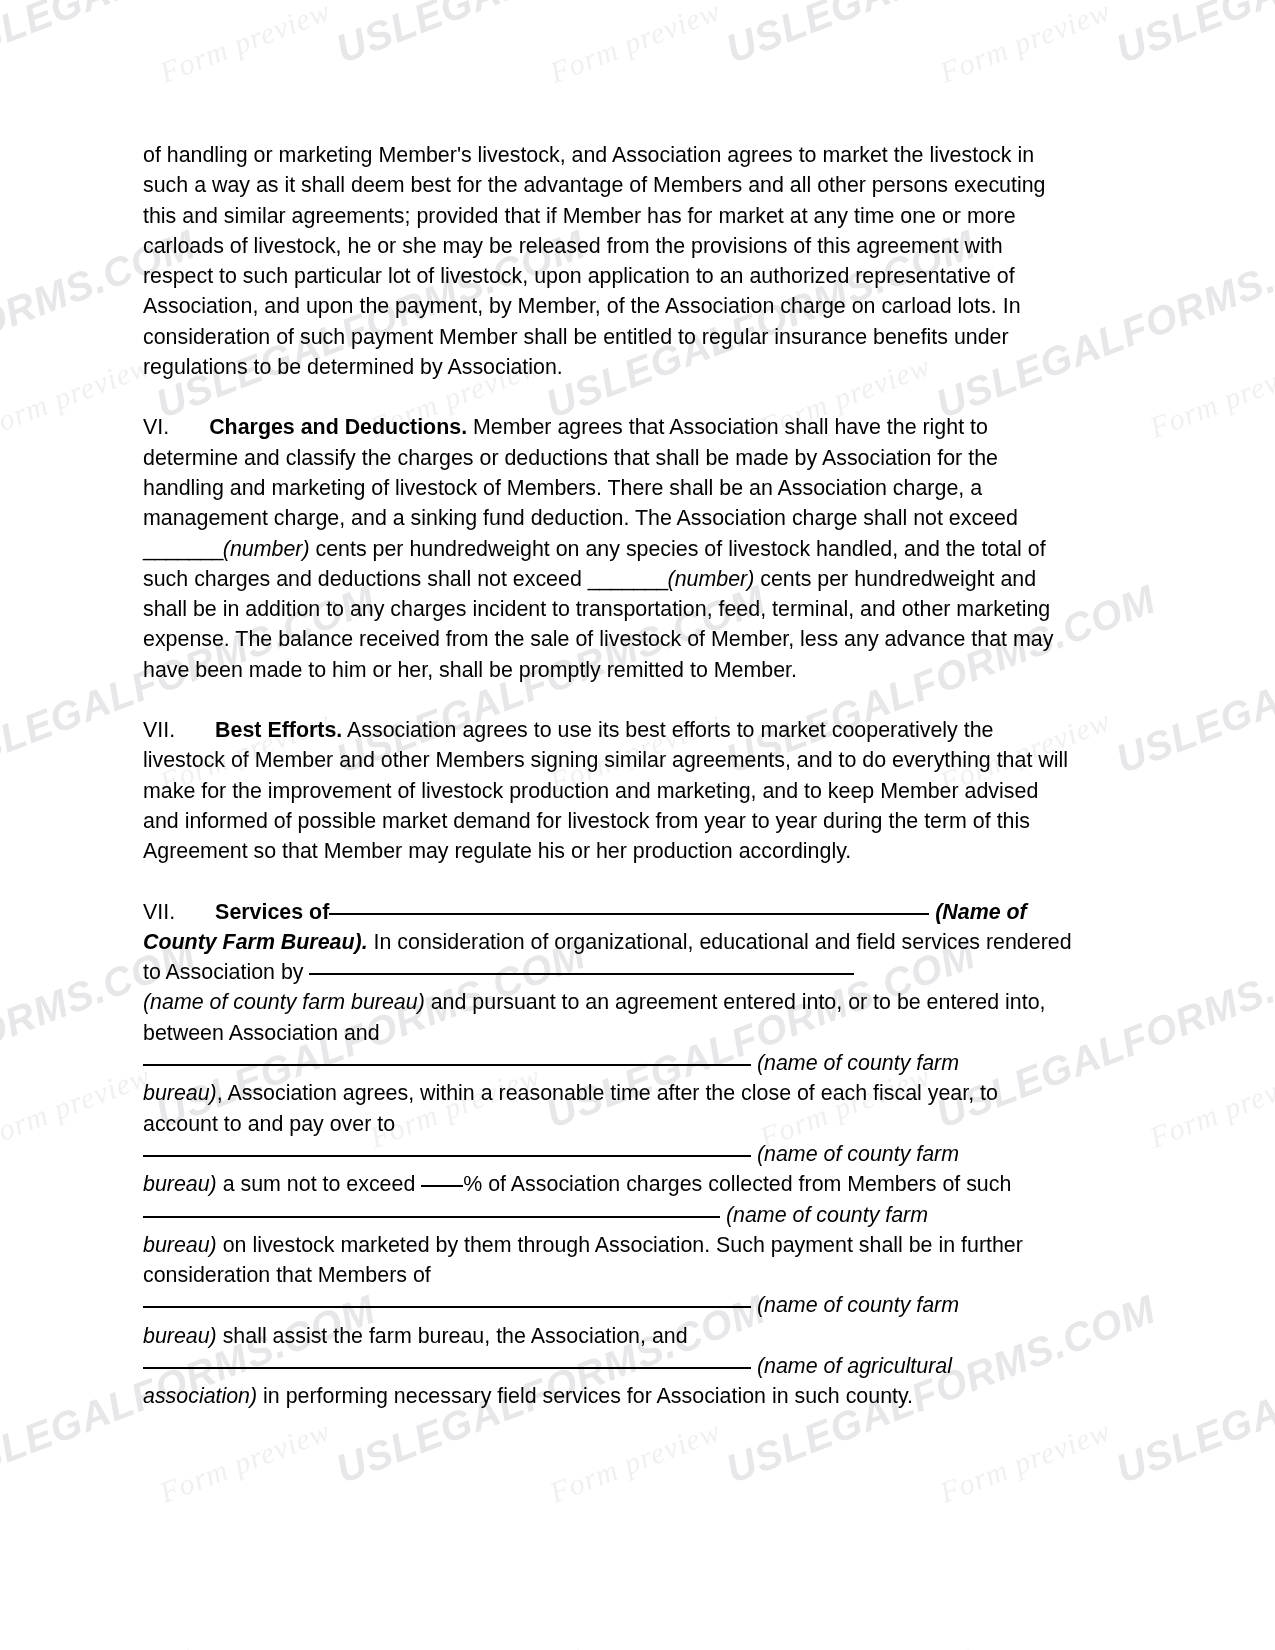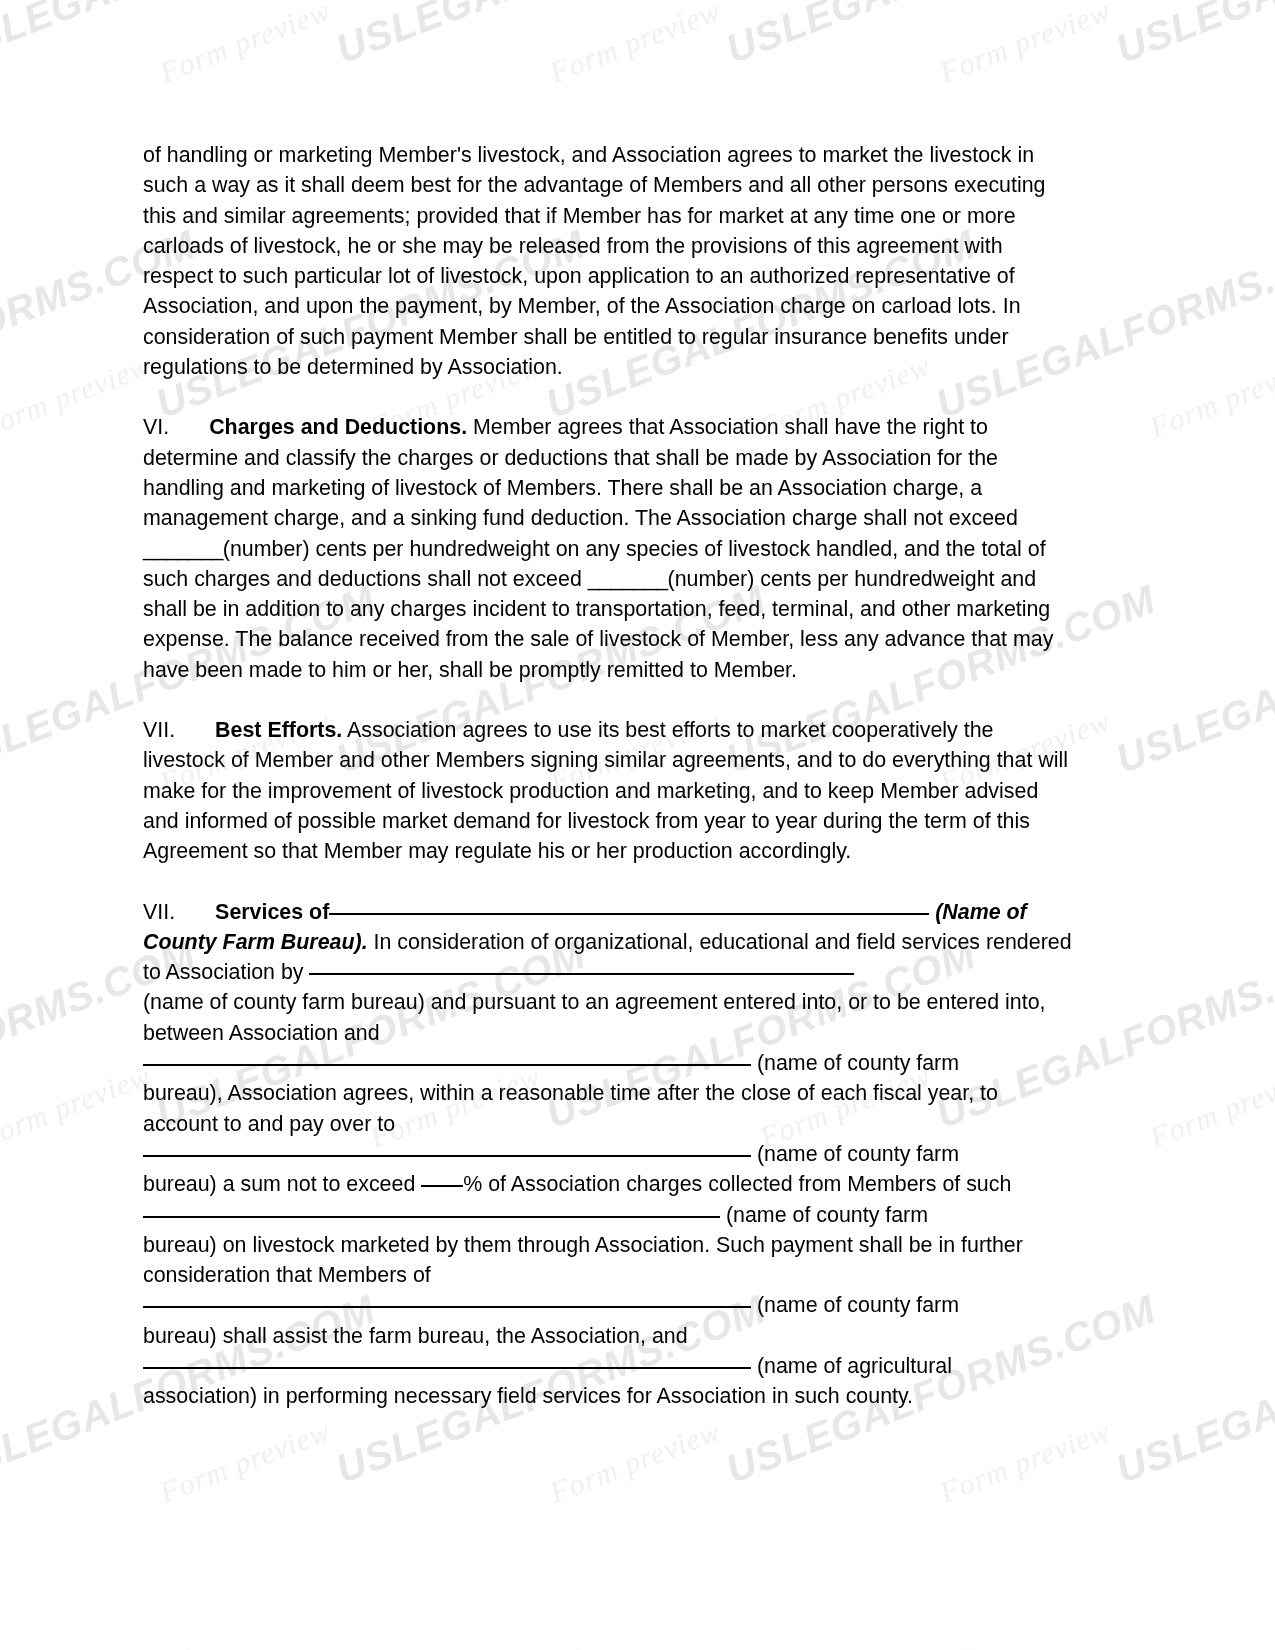--- a/index.html
+++ b/index.html
@@ -73,20 +73,21 @@
     font-weight: normal;
   }
   .tab {
     display: inline-block;
     width: 40px;
   }
   .hd {
     font-weight: bold;
   }
   .it {
+    font-style: italic;
   }
   .hd-it {
     font-weight: bold;
     font-style: italic;
   }
   .blank {
     letter-spacing: -0.5px;
     text-align: center;
   }
   

